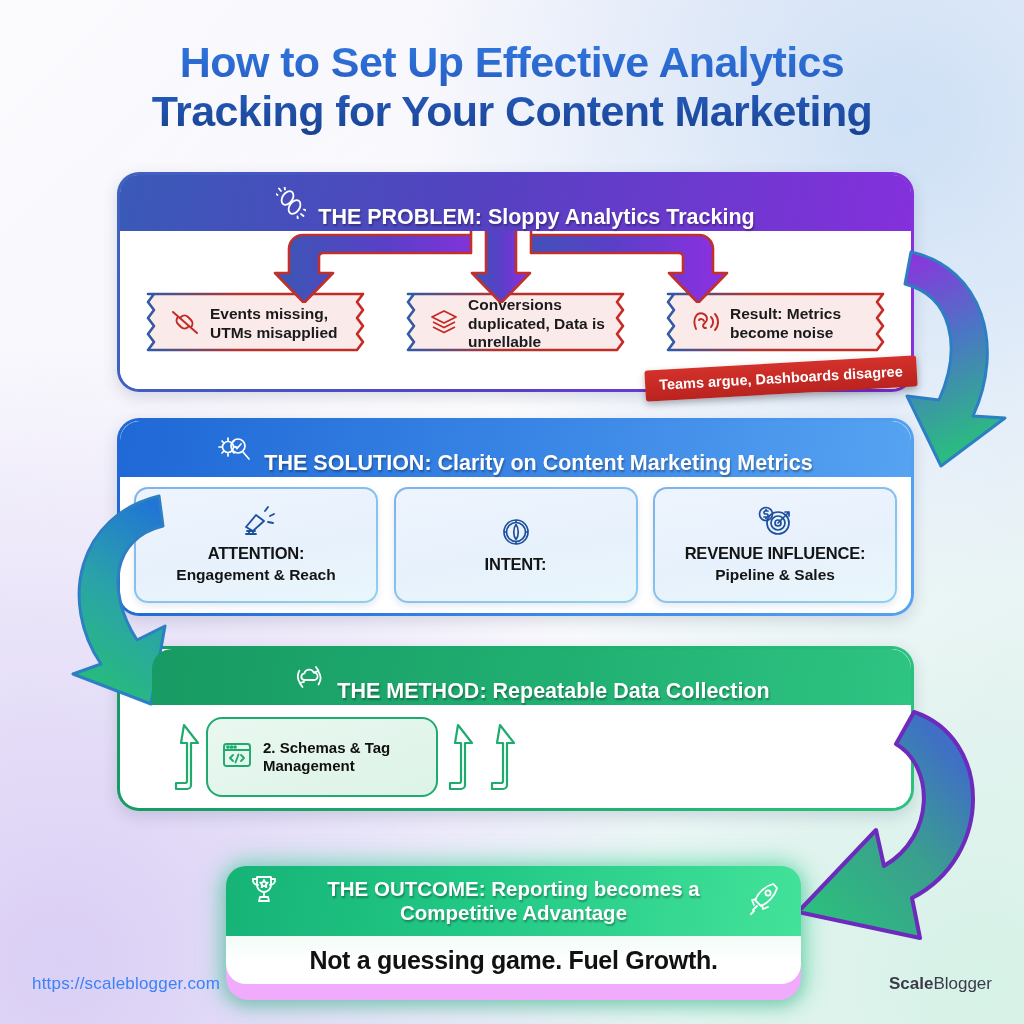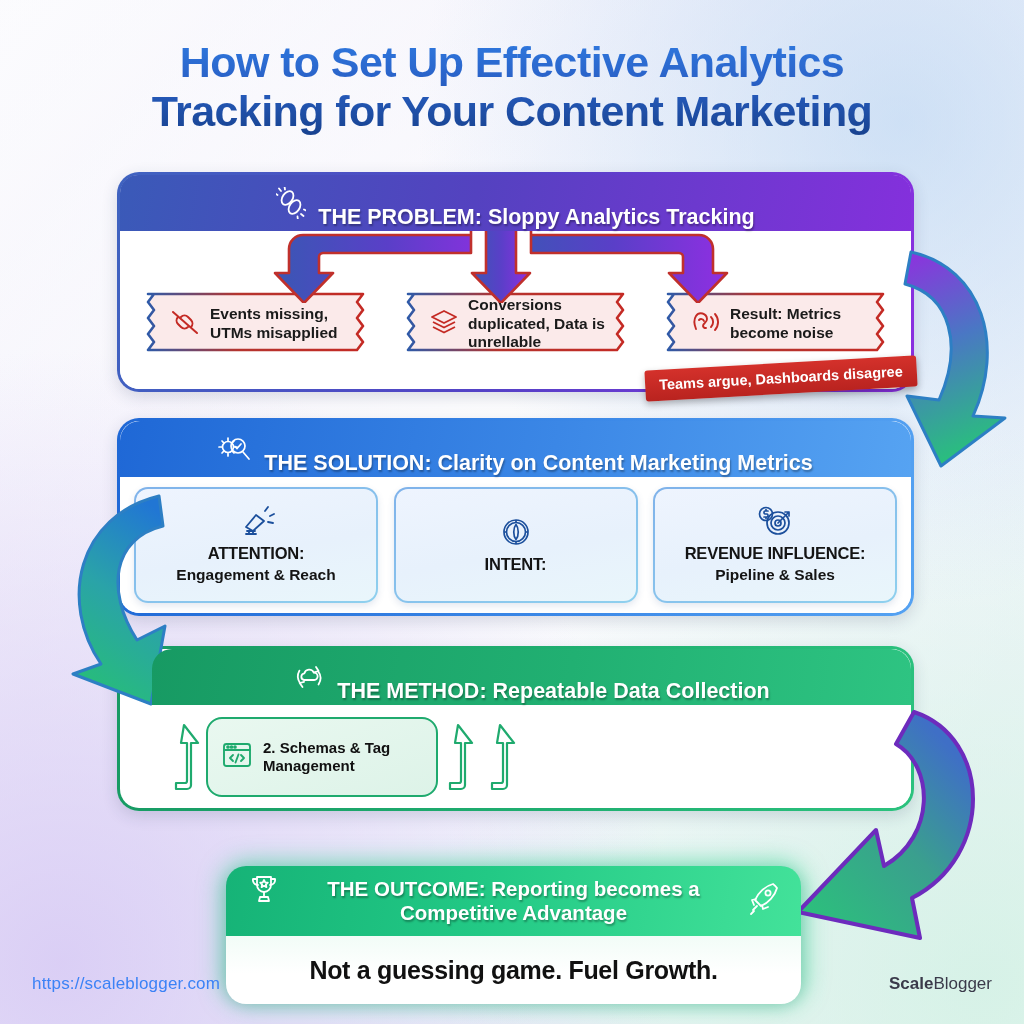--- a/index.html
+++ b/index.html
@@ -158,21 +158,21 @@
   }
   #outcome .sec-head {
     height: 70px; flex-direction: column; gap: 0; line-height: 1.15;
     background: linear-gradient(100deg,#16b377 0%,#22c985 45%,#43e29a 100%);
     border-radius: 20px 20px 0 0;
     font-size: 20.5px; padding: 0 10px;
     position: relative;
   }
   #outcome .sec-head .ln { white-space: nowrap; }
   #outcome .sec-body {
-    height: 68px; display:flex; align-items:center; justify-content:center;
+    height: 48px; display:flex; align-items:center; justify-content:center;
     font-size: 25px; font-weight: bold; color: #111; letter-spacing: -0.3px;
     background: linear-gradient(180deg,#f2fcf7 0%,#ffffff 55%);
     border-radius: 0 0 20px 20px;
   }
   .oc-ic-l { position: absolute; left: 22px; top: 6px; }
   .oc-ic-r { position: absolute; right: 20px; top: 14px; }
 
   
   .foot-url { position: absolute; left: 32px; bottom: 30px; font-size: 17px; color: #3b82f6; letter-spacing: 0.2px; text-align: center; }
   .foot-logo { position: absolute; right: 32px; bottom: 30px; font-size: 17px; color: #3a3a4a; }

